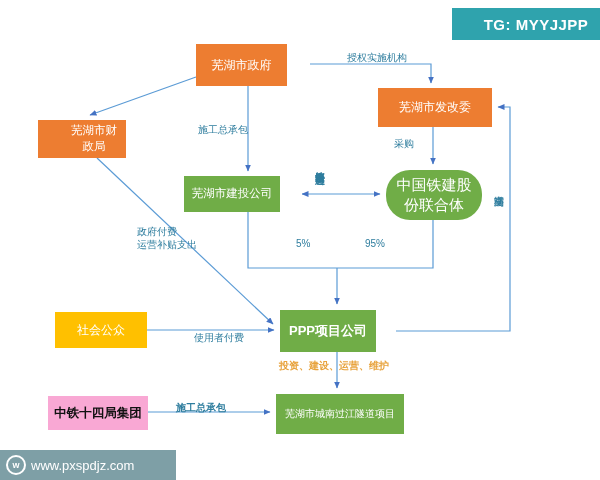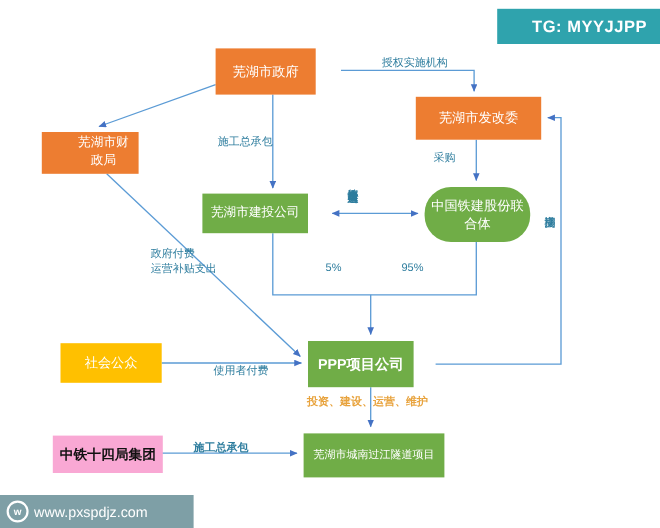--- a/index.html
+++ b/index.html
@@ -70,21 +70,21 @@
   </svg>
 
   <div class="node orange" style="left:196px;top:44px;width:91px;height:42px;">芜湖市政府</div>
 
   <div class="node orange" style="left:378px;top:88px;width:114px;height:39px;">芜湖市发改委</div>
 
   <div class="node orange" style="left:38px;top:120px;width:88px;height:38px;font-size:11.5px;padding-left:28px;">芜湖市财政局</div>
 
   <div class="node green" style="left:184px;top:176px;width:96px;height:36px;font-size:11.5px;">芜湖市建投公司</div>
 
-  <div class="node green" style="left:386px;top:170px;width:96px;height:50px;font-size:12px;border-radius:24px;">中国铁建股份联合体</div>
+  <div class="node green" style="left:386px;top:170px;width:96px;height:50px;font-size:15px;border-radius:24px;">中国铁建股份联合体</div>
 
   <div class="node green bold" style="left:280px;top:310px;width:96px;height:42px;font-size:13px;">PPP项目公司</div>
 
   <div class="node yellow" style="left:55px;top:312px;width:92px;height:36px;">社会公众</div>
 
   <div class="node plain" style="left:48px;top:396px;width:100px;height:34px;font-size:12.5px;">中铁十四局集团</div>
 
   <div class="node green" style="left:276px;top:394px;width:128px;height:40px;font-size:10px;">芜湖市城南过江隧道项目</div>
 
   <div class="edge-label" style="left:347px;top:52px;">授权实施机构</div>

